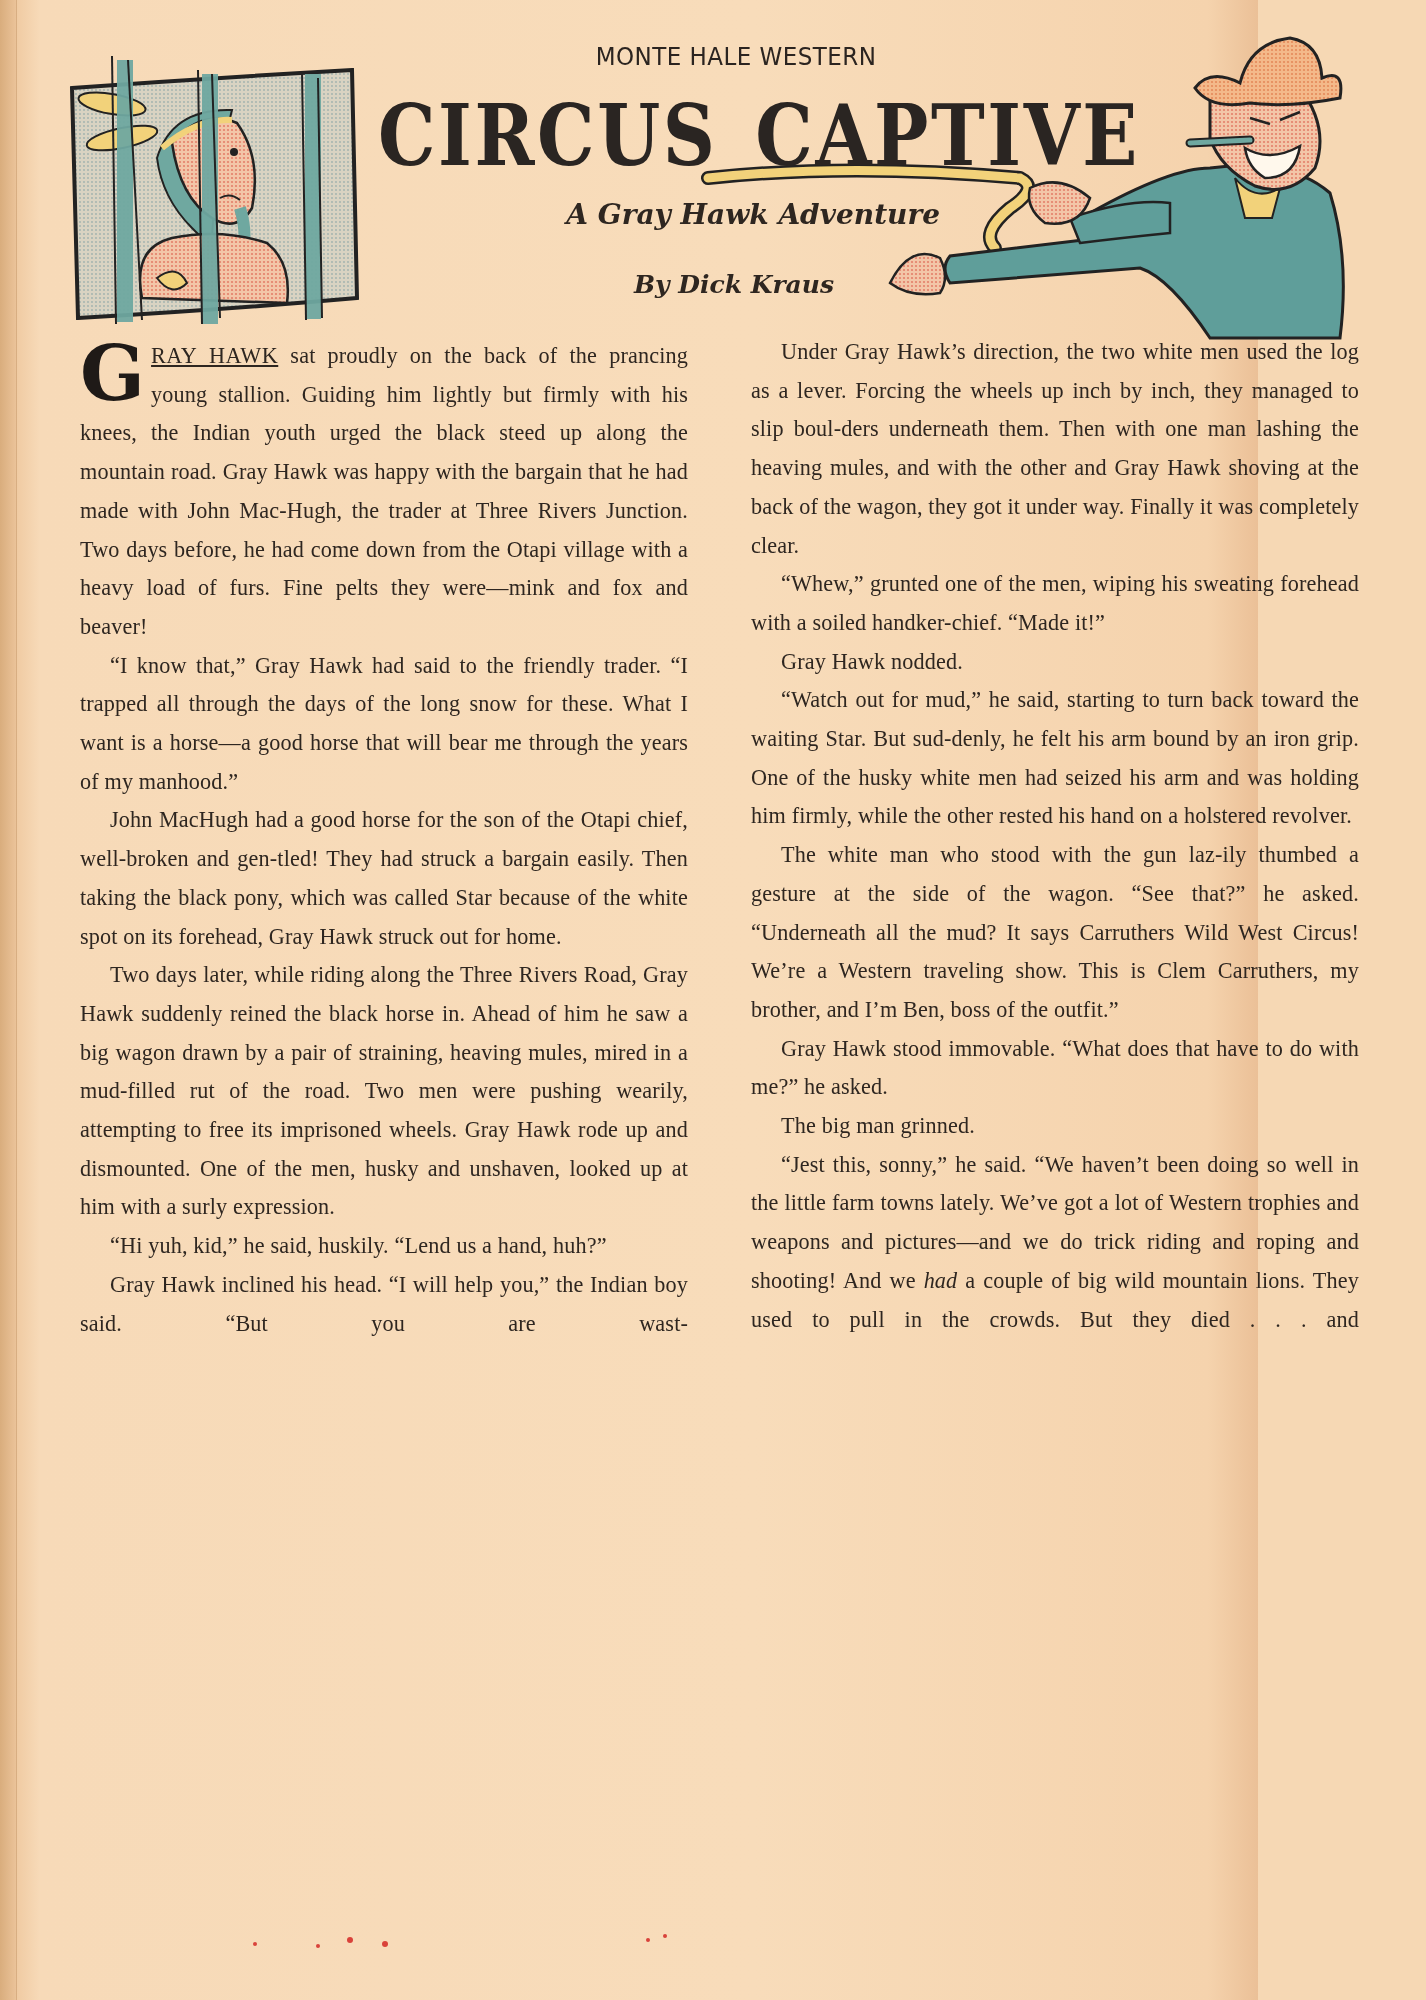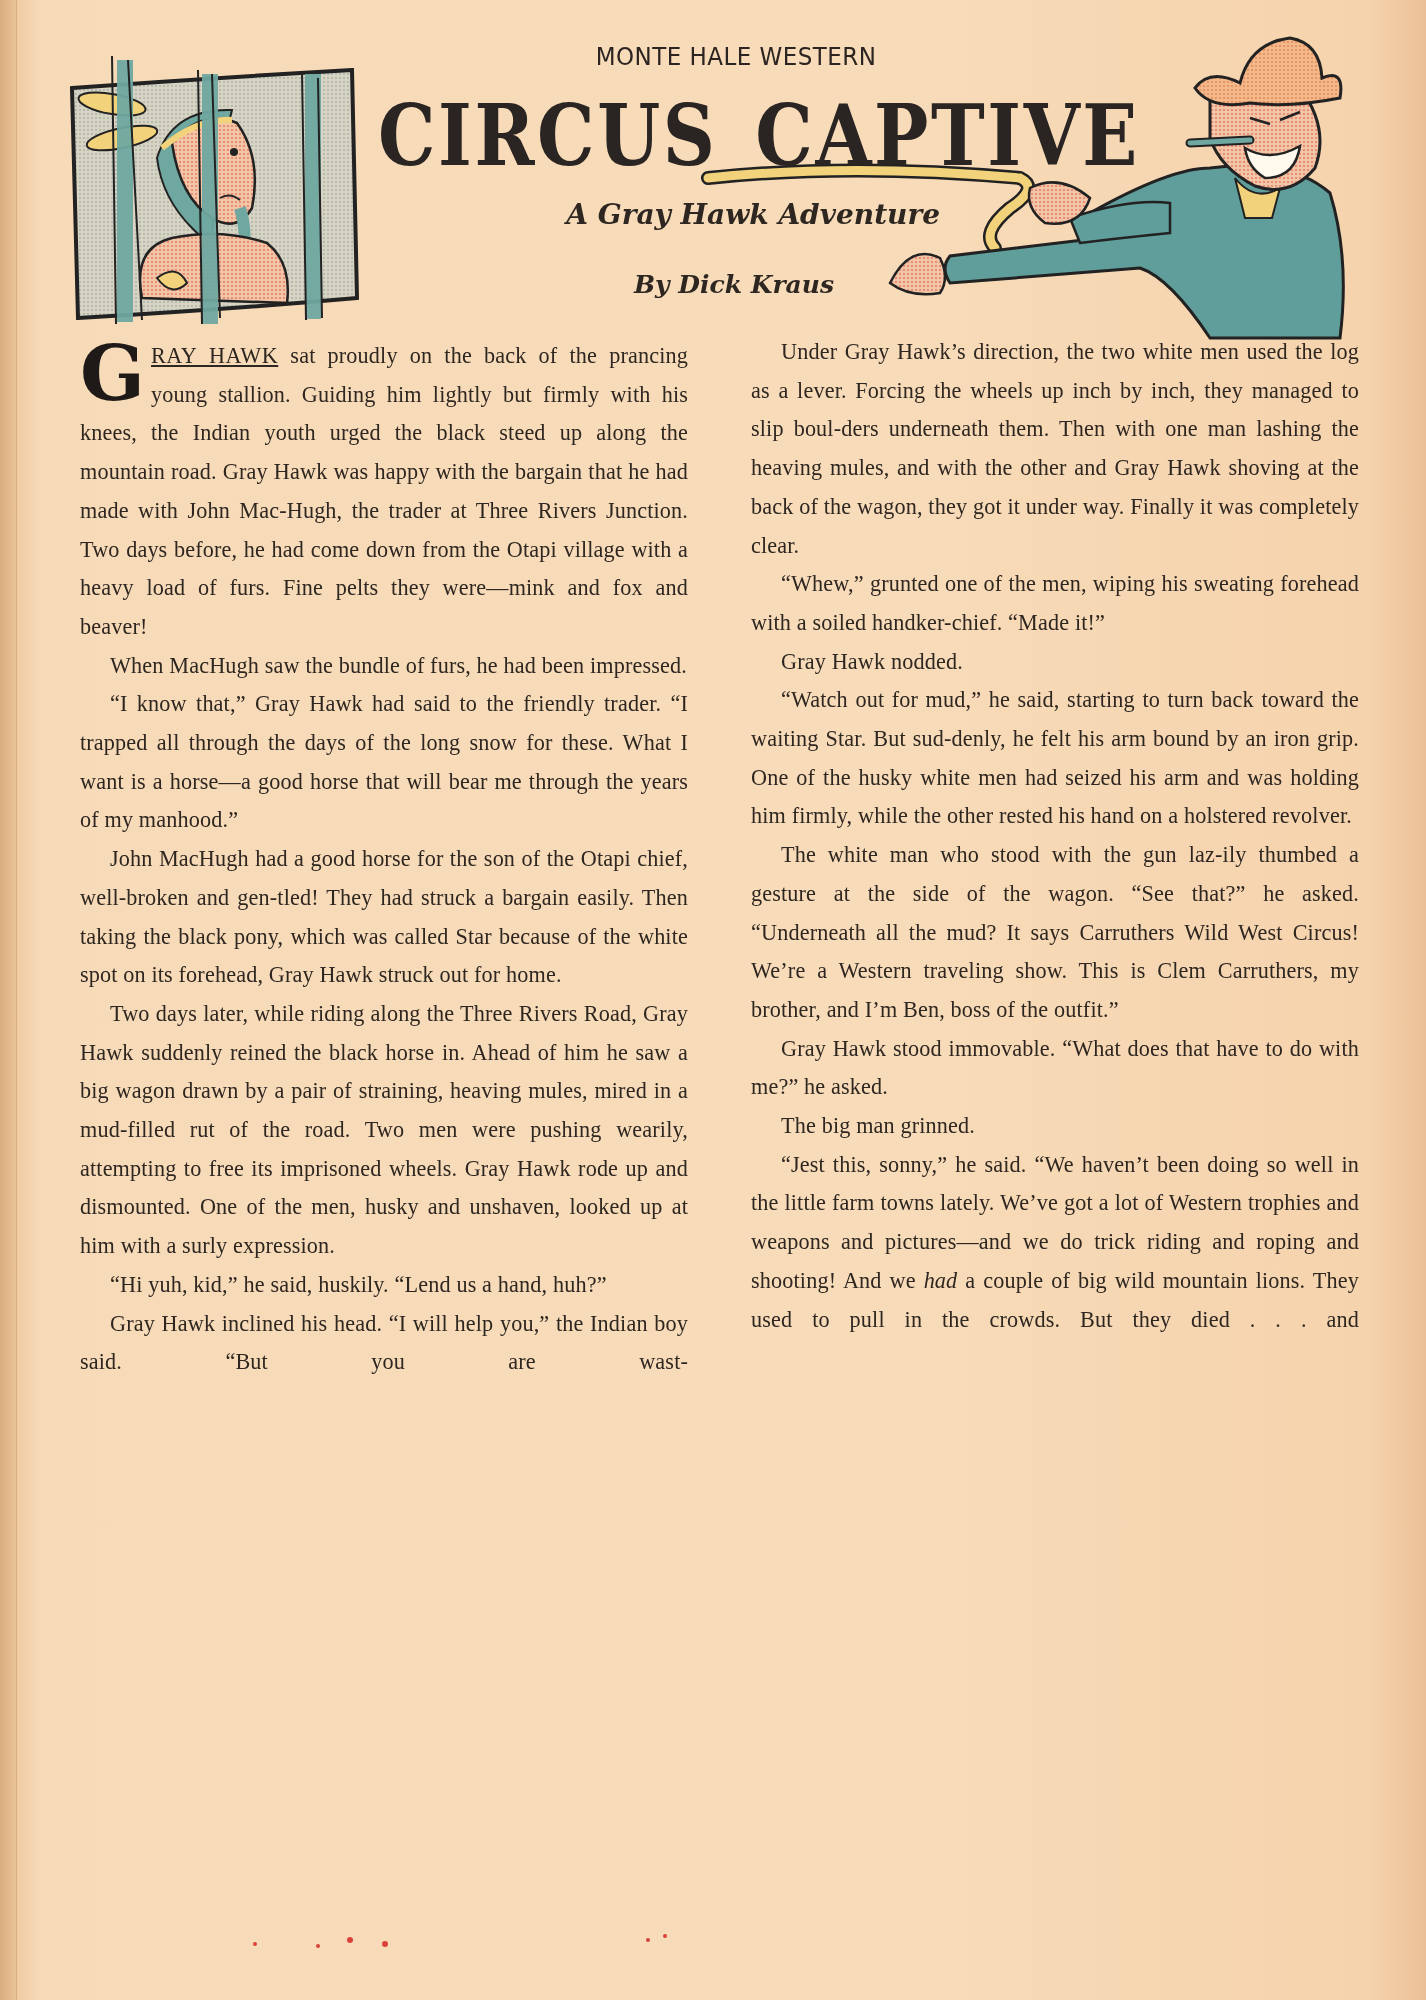--- a/index.html
+++ b/index.html
@@ -4,21 +4,21 @@
   <style>
     html, body { margin: 0; padding: 0; }
     body {
       width: 1426px; height: 2000px; overflow: hidden;
       background: #f6d8b4;
       font-family: "DejaVu Serif", "Liberation Serif", serif;
       color: #2e2620;
       position: relative;
     }
     .page {
-      position: absolute; left: 0; top: 0; width: 1426px; height: 2000px;
+      position: absolute; left: 0; top: 0; width: 1258px; height: 2000px;
       background:
         linear-gradient(90deg, #e3b98a 0px, #efc9a0 14px, #f7dab8 40px, #f8dcba 60%, #f5d3ad 96%, #ebc097 100%);
     }
     .spine {
       position: absolute; left: 0; top: 0; width: 16px; height: 2000px;
       background: linear-gradient(90deg, #d9ad7d, #ebc399);
       border-right: 1px solid #d8ae82;
     }
     
     .series {
@@ -147,21 +147,20 @@
 
   <div class="series">MONTE HALE WESTERN</div>
   <div class="title">
     <span>CIRCUS</span><span class="w2">CAPTIVE</span>
   </div>
   <div class="subtitle">A Gray Hawk Adventure</div>
   <div class="byline">By Dick Kraus</div>
 
   <div class="col col-left">
     <p class="first"><span class="dropcap">G</span><span class="lead-caps">RAY HAWK</span><span> sat proudly on the back of the prancing young stallion. Guiding him lightly but firmly with his knees, the Indian youth urged the black steed up along the mountain road. Gray Hawk was happy with the bargain that he had made with John Mac-Hugh, the trader at Three Rivers Junction. Two days before, he had come down from the Otapi village with a heavy load of furs. Fine pelts they were—mink and fox and beaver!</span></p>
-    <p>When MacHugh saw the bundle of furs, he had been impressed.</p>
     <p>“I know that,” Gray Hawk had said to the friendly trader. “I trapped all through the days of the long snow for these. What I want is a horse—a good horse that will bear me through the years of my manhood.”</p>
     <p>John MacHugh had a good horse for the son of the Otapi chief, well-broken and gen-tled! They had struck a bargain easily. Then taking the black pony, which was called Star because of the white spot on its forehead, Gray Hawk struck out for home.</p>
     <p>Two days later, while riding along the Three Rivers Road, Gray Hawk suddenly reined the black horse in. Ahead of him he saw a big wagon drawn by a pair of straining, heaving mules, mired in a mud-filled rut of the road. Two men were pushing wearily, attempting to free its imprisoned wheels. Gray Hawk rode up and dismounted. One of the men, husky and unshaven, looked up at him with a surly expression.</p>
     <p>“Hi yuh, kid,” he said, huskily. “Lend us a hand, huh?”</p>
     <p class="last">Gray Hawk inclined his head. “I will help you,” the Indian boy said. “But you are wast-</p>
   </div>
 
   <div class="col col-right">
     <p>Under Gray Hawk’s direction, the two white men used the log as a lever. Forcing the wheels up inch by inch, they managed to slip boul-ders underneath them. Then with one man lashing the heaving mules, and with the other and Gray Hawk shoving at the back of the wagon, they got it under way. Finally it was completely clear.</p>
     <p>“Whew,” grunted one of the men, wiping his sweating forehead with a soiled handker-chief. “Made it!”</p>

